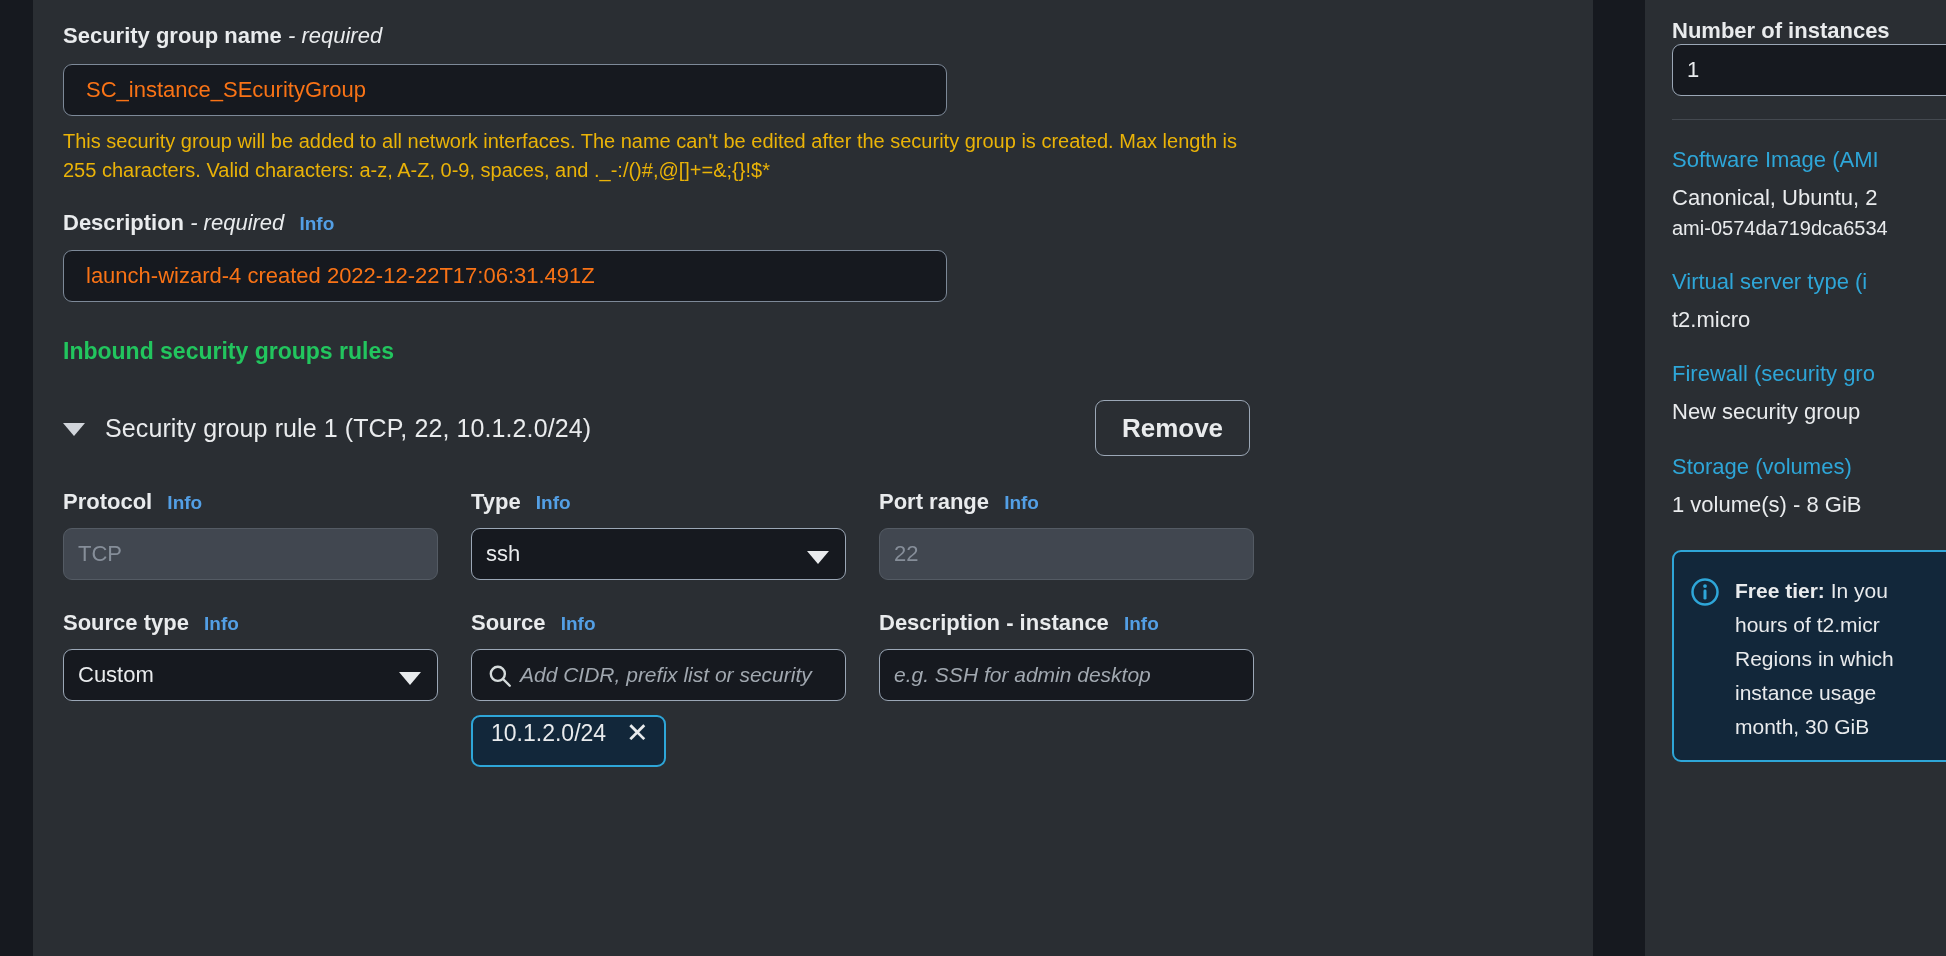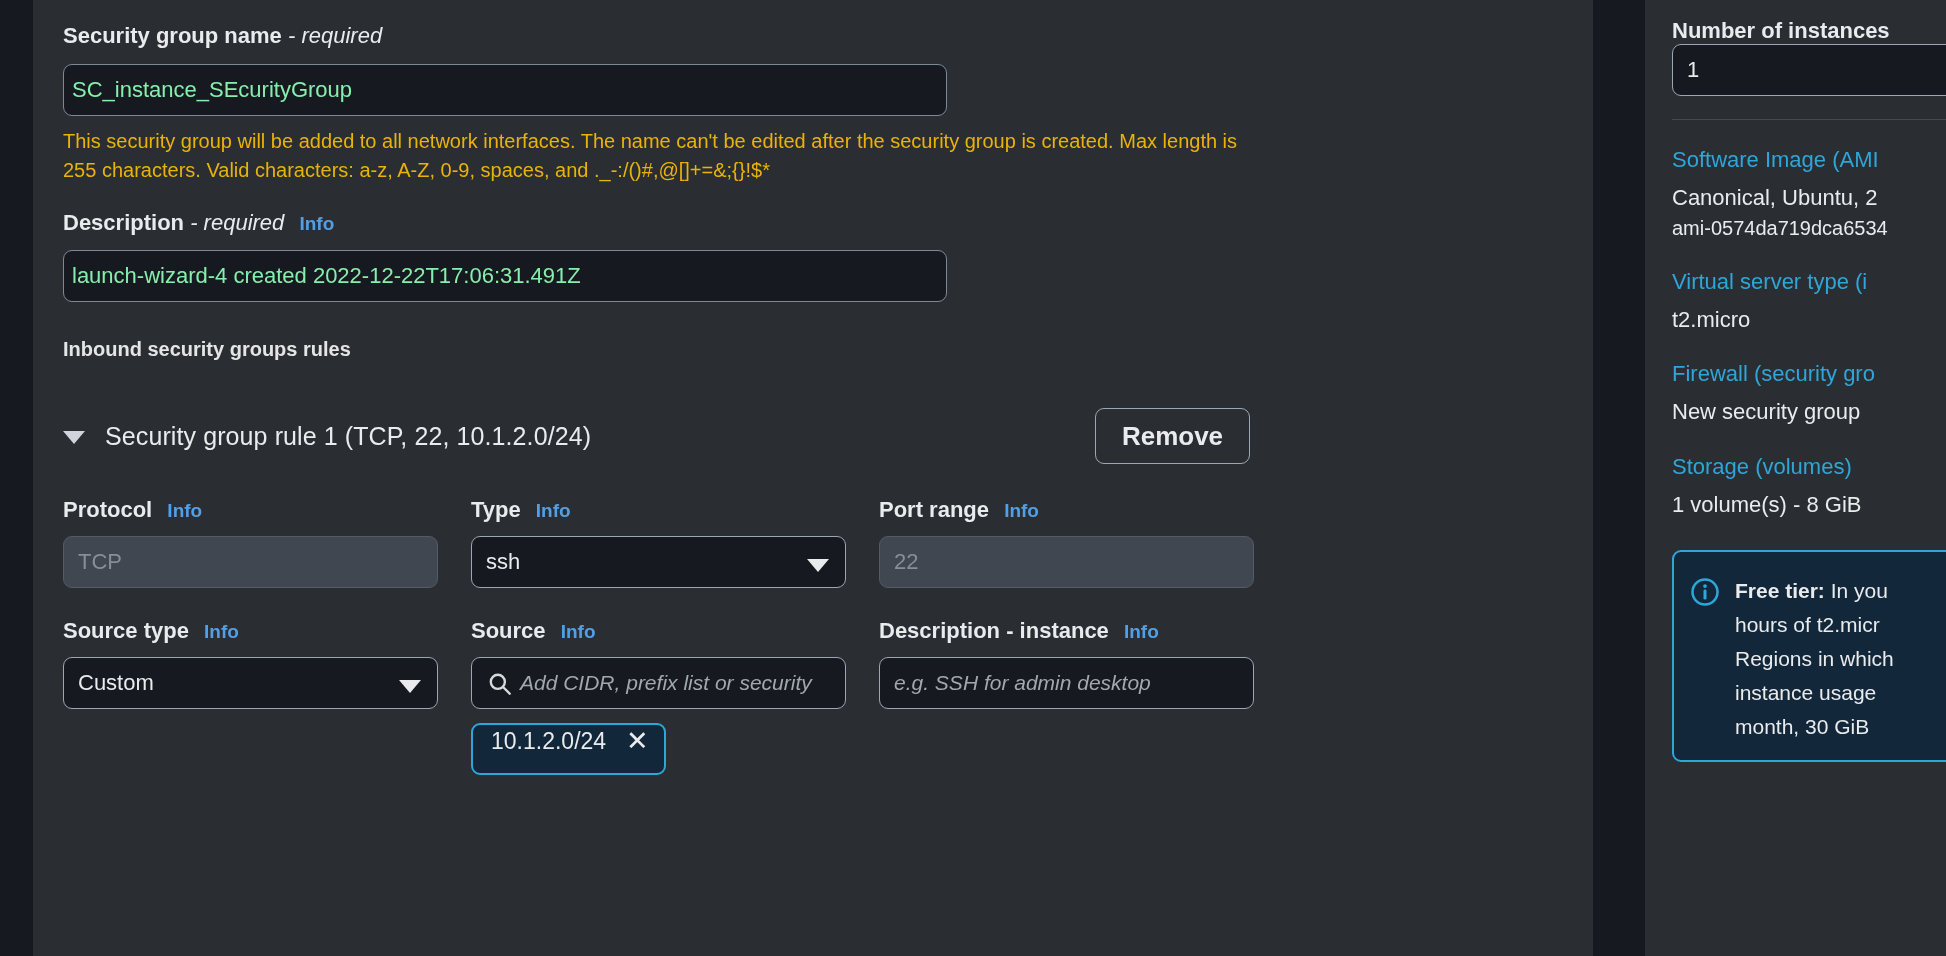--- a/index.html
+++ b/index.html
@@ -52,45 +52,45 @@
     cursor: pointer;
     text-decoration: none;
   }
 
   .text-input {
     width: 884px;
     height: 52px;
     background: #16191f;
     border: 1px solid #7d8998;
     border-radius: 9px;
-    color: #86efac;
+    color: #f97316;
     font-size: 22px;
     font-family: "Liberation Sans", sans-serif;
-    padding: 0 8px;
+    padding: 0 22px;
     line-height: 50px;
     white-space: nowrap;
     overflow: hidden;
   }
 
   .help-text {
     font-size: 20px;
     color: #eab308;
     line-height: 1.45;
     margin-top: 11px;
     max-width: 1180px;
   }
 
   .block-gap-1 { height: 24px; }
   .block-gap-2 { height: 36px; }
 
   .section-title {
-    font-size: 20px;
-    font-weight: 700;
-    color: #e5e5e5;
-    margin-bottom: 44px;
+    font-size: 23px;
+    font-weight: 700;
+    color: #22c55e;
+    margin-bottom: 32px;
   }
 
   
   .rule-header {
     display: flex;
     align-items: center;
     height: 62px;
     position: relative;
   }
   .caret {

